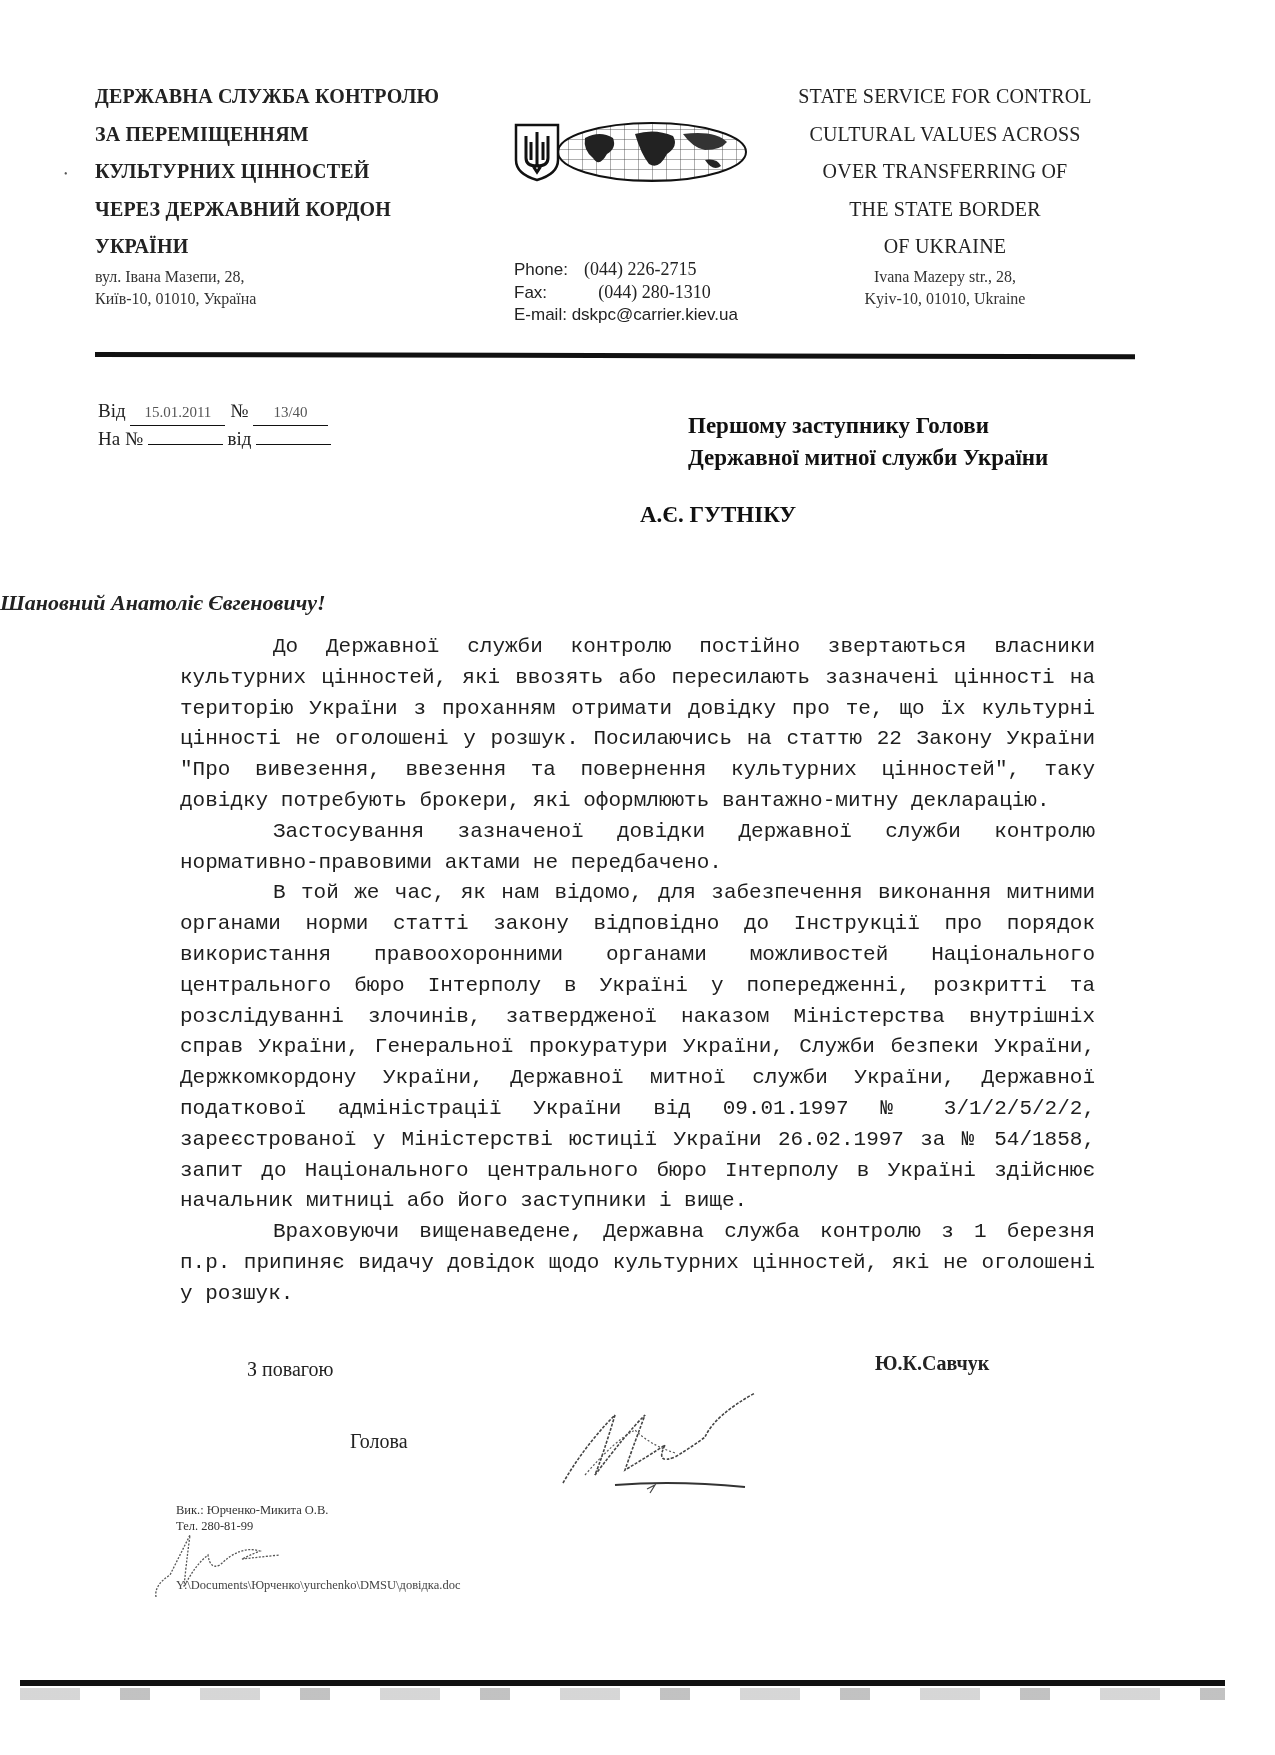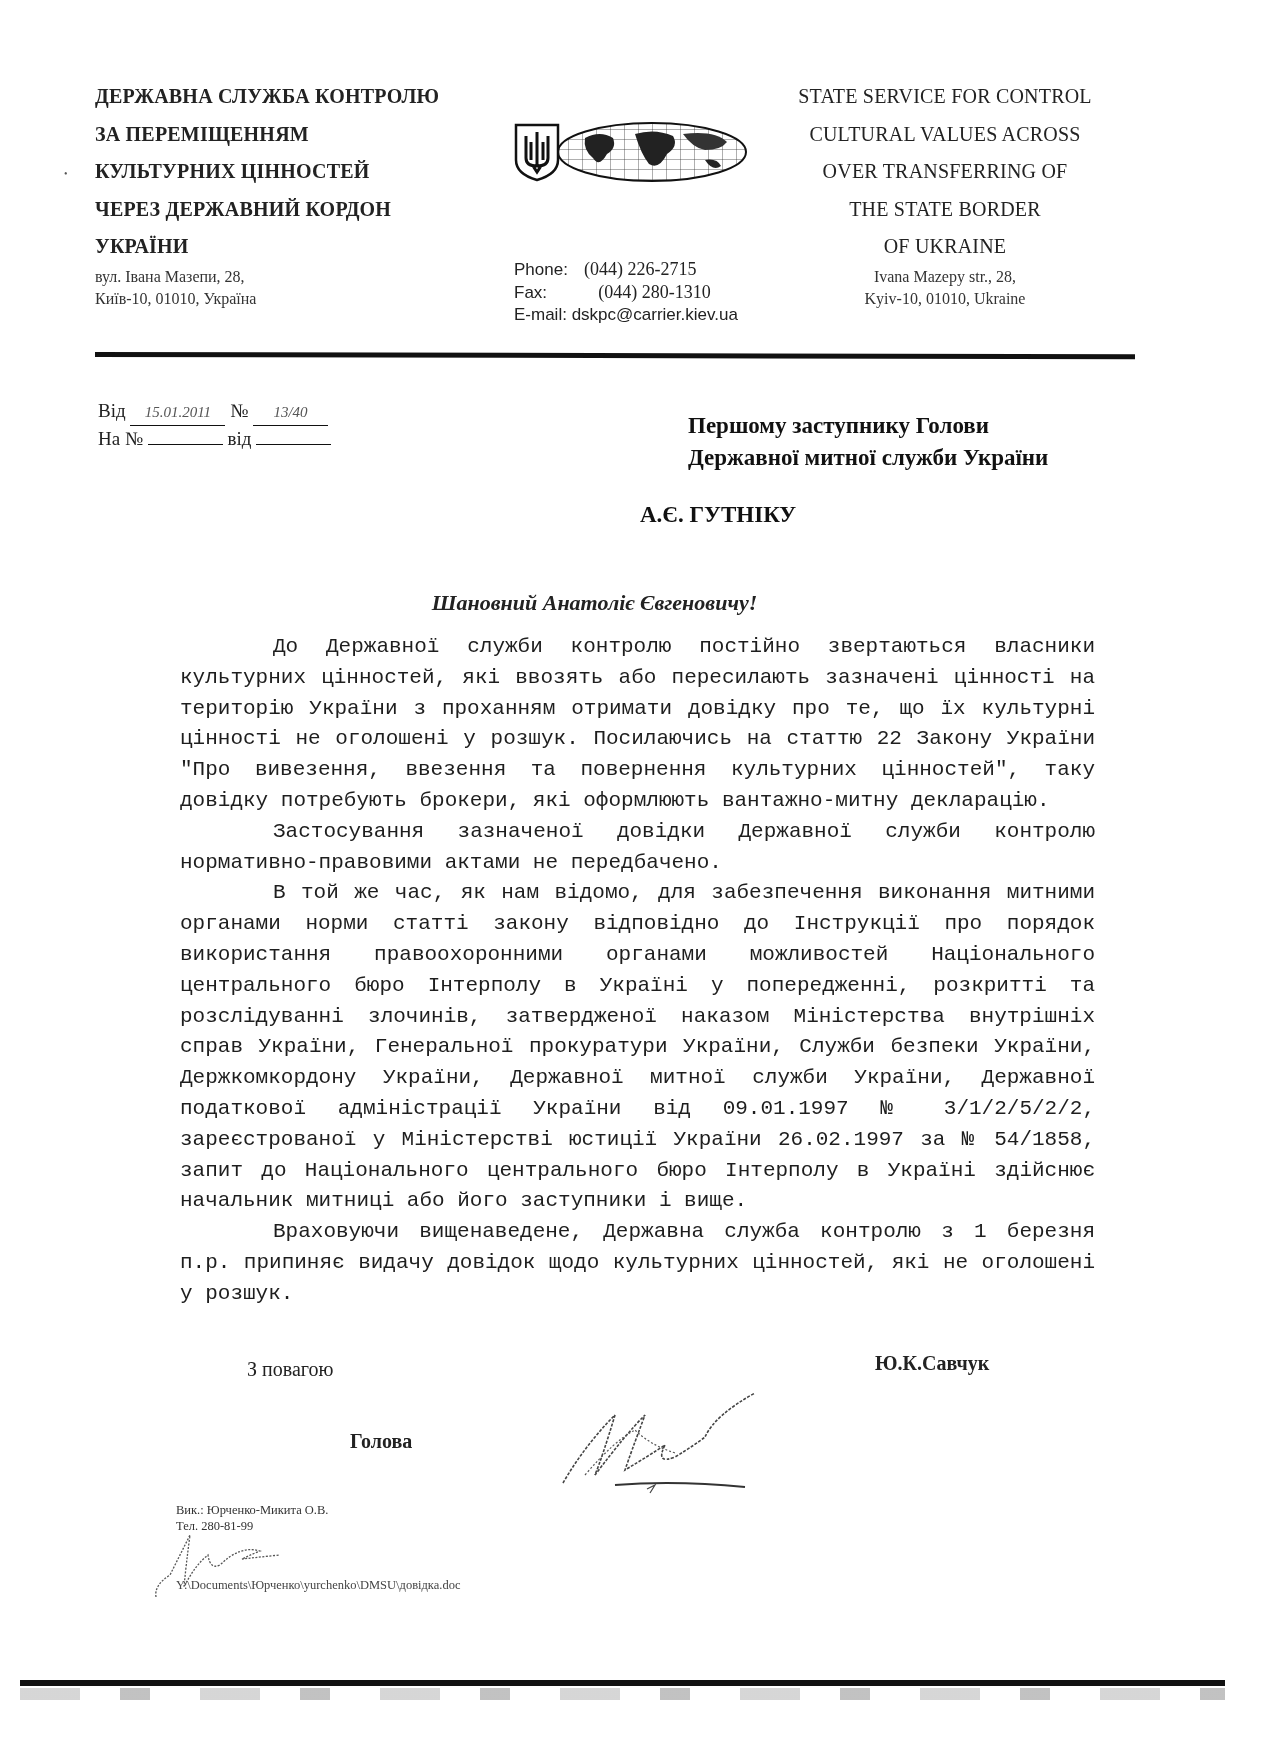--- a/index.html
+++ b/index.html
@@ -21,38 +21,38 @@
               font-size: 17px; line-height: 22px; color: #222; }
   .contacts .lbl { display: inline-block; width: 70px; }
   .contacts .num { font-family: "Liberation Serif", serif; font-size: 18px; }
 
   .rule { left: 95px; top: 352px; width: 1040px; height: 5px; background: #111;
           transform: rotate(0.12deg); transform-origin: left center; }
 
   
   .ref { left: 98px; top: 398px; font-size: 19px; line-height: 26px; color: #222; }
   .ref .fill { display: inline-block; border-bottom: 1.5px solid #111; min-width: 95px;
-               font-style: italic; font-size: 15px; color: #555; text-align: center; }
+               font-size: 15px; color: #555; text-align: center; }
   .ref .fill.short { min-width: 75px; }
 
   
   .addressee { left: 640px; top: 410px; font-weight: bold; font-size: 23px; line-height: 32px; color: #111; margin-left: 48px; }
   .addressee-name { left: 640px; top: 502px; font-weight: bold; font-size: 23px; color: #111; }
 
   
-  .salutation { left: 0; width: 1189px; top: 590px; text-align: center;
+  .salutation { left: 0; width: 1189px; top: 590px; text-align: left;
                 font-style: italic; font-weight: bold; font-size: 22px; color: #222; }
 
   
   .body { left: 180px; top: 632px; width: 915px; font-size: 21px; line-height: 30.8px;
           text-align: justify; color: #1e1e1e; }
   .body p { margin: 0; text-indent: 93px; font-family: Liberation Mono, monospace; }
 
   .regards { left: 247px; top: 1358px; font-size: 20px; color: #222; }
-  .position { left: 350px; top: 1430px; font-weight: bold; font-size: 20px; color: #222; }
+  .position { left: 350px; top: 1430px; font-weight: normal; font-size: 20px; color: #222; }
   .sig-main { left: 555px; top: 1385px; width: 235px; height: 120px; }
   .signer { left: 875px; top: 1352px; font-weight: bold; font-size: 20px; color: #222; }
 
   .exec { left: 176px; top: 1503px; font-size: 12.5px; line-height: 15.5px; color: #333; }
   .sig-exec { left: 150px; top: 1525px; width: 150px; height: 80px; }
   .filepath { left: 176px; top: 1578px; font-size: 12.5px; color: #444; }
 
   .bottom-rule { left: 20px; top: 1680px; width: 1205px; height: 6px; background: #111; }
   .bottom-noise { left: 20px; top: 1688px; width: 1205px; height: 12px;
                   background: repeating-linear-gradient(90deg, #bbb 0 60px, #fff 60px 100px, #999 100px 130px, #fff 130px 180px); opacity: 0.6; }

